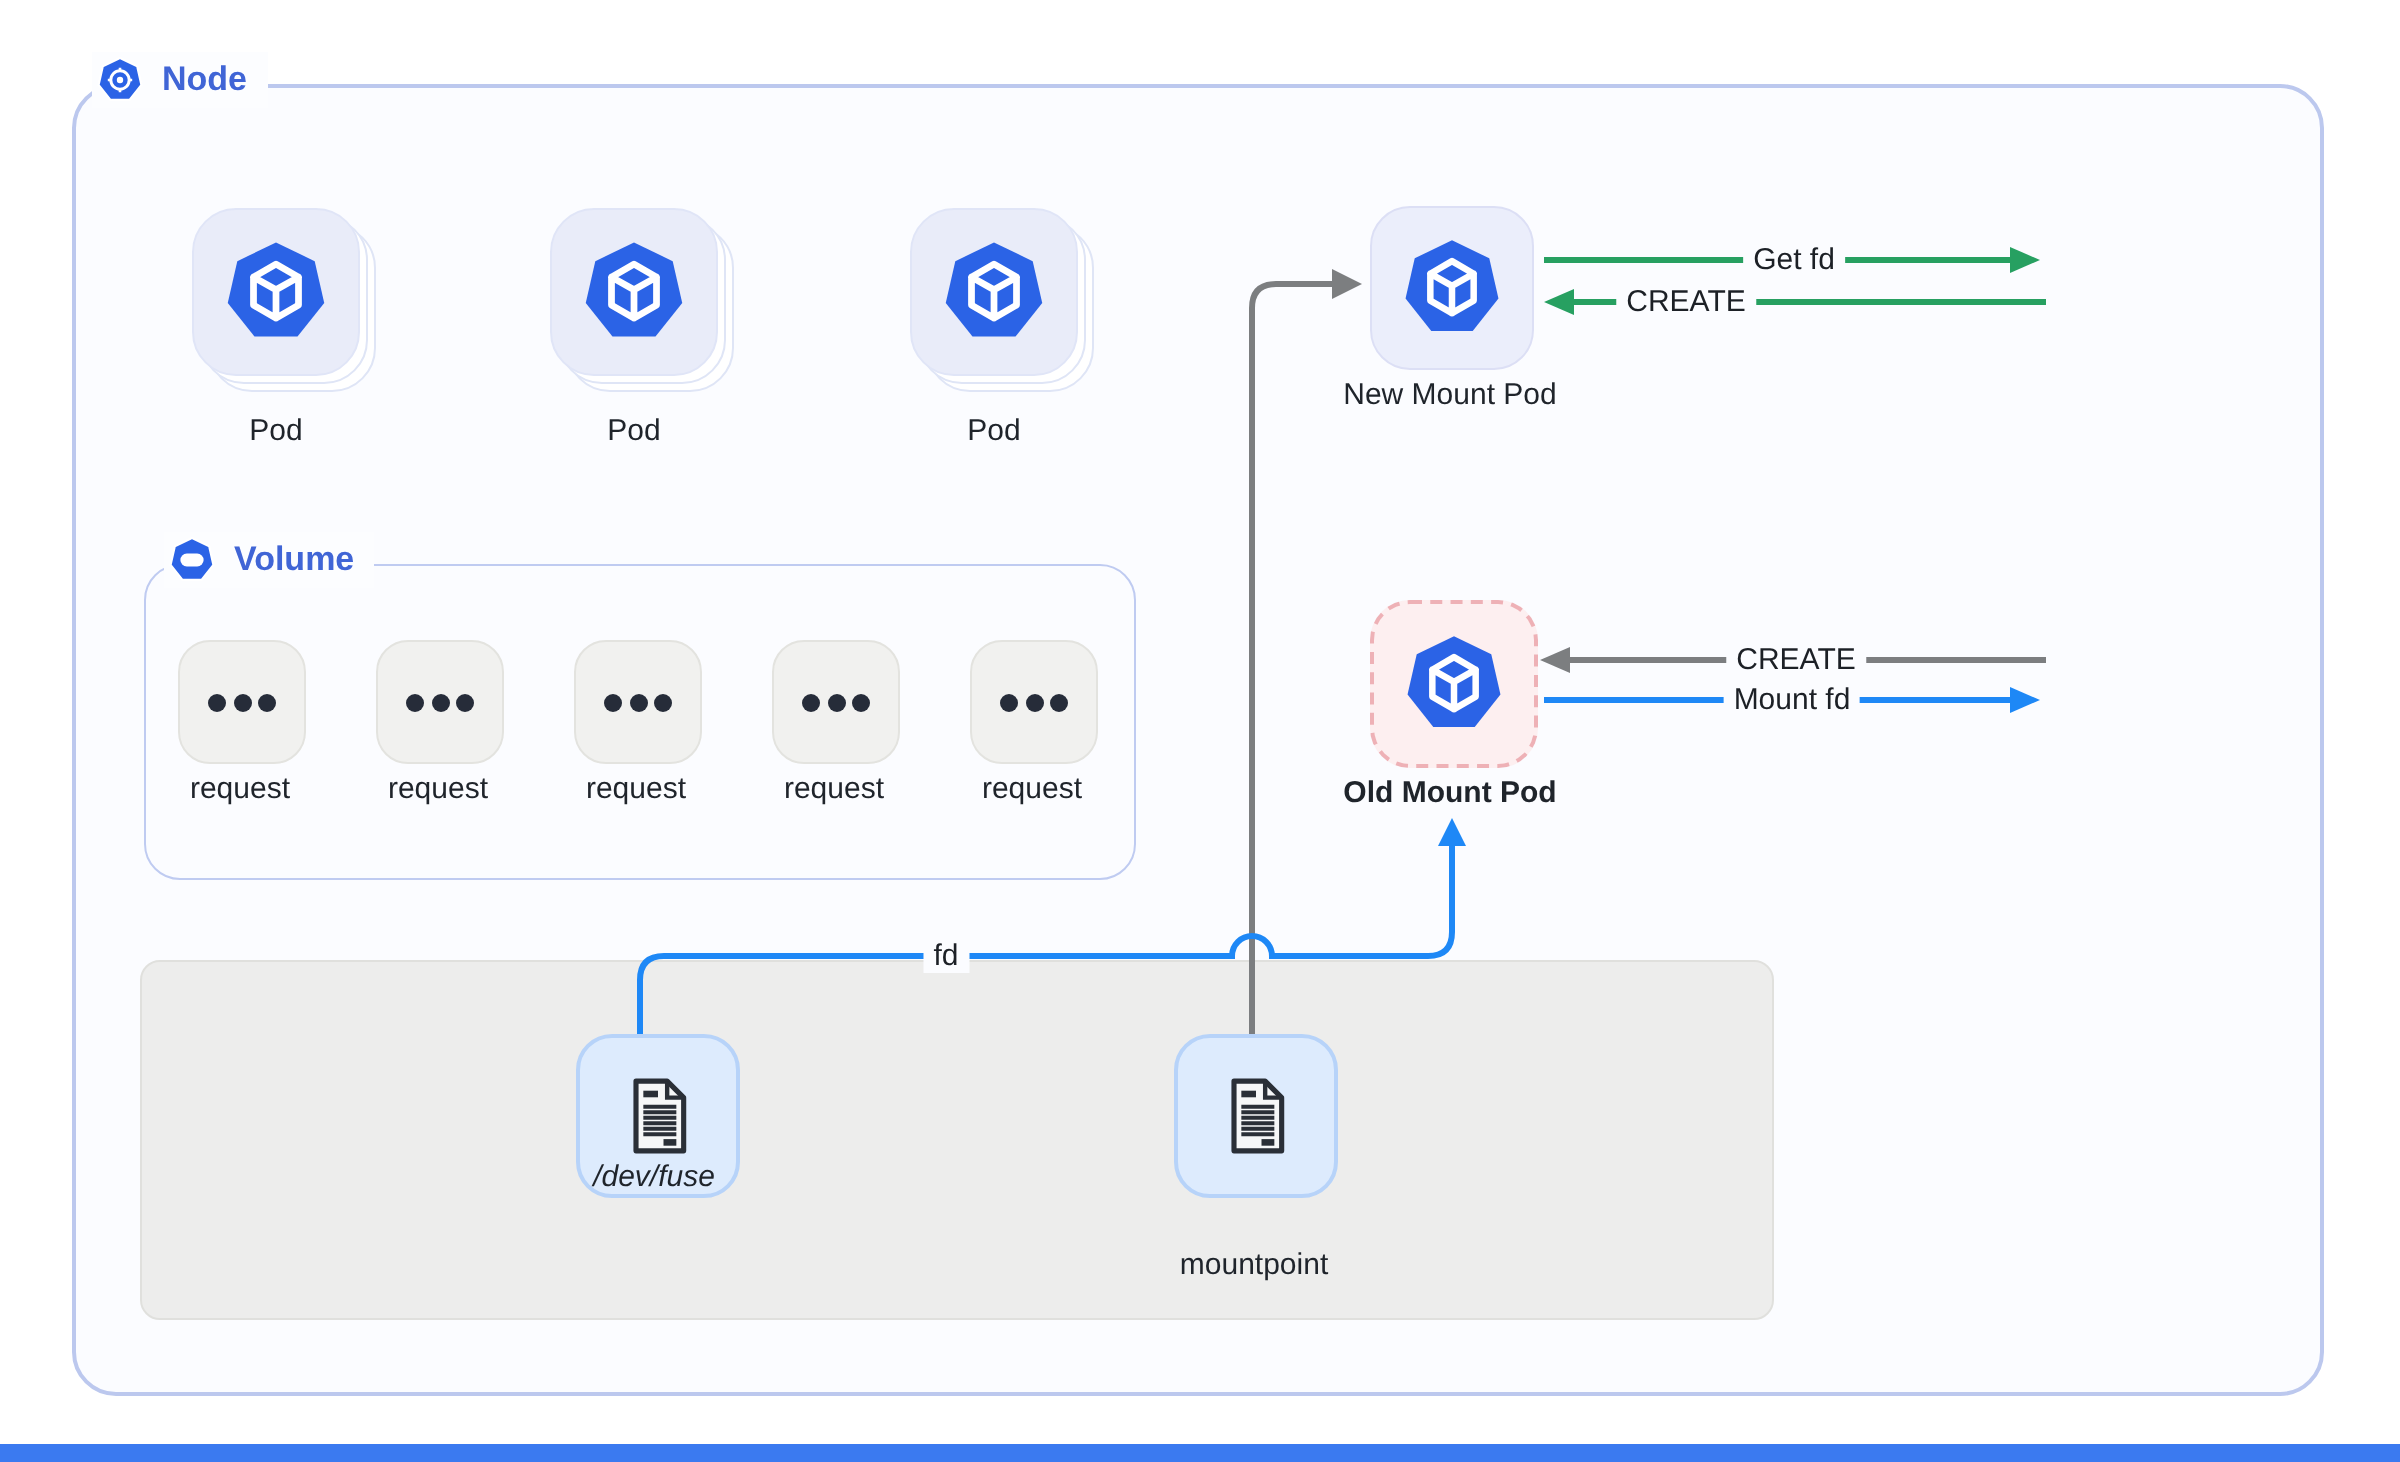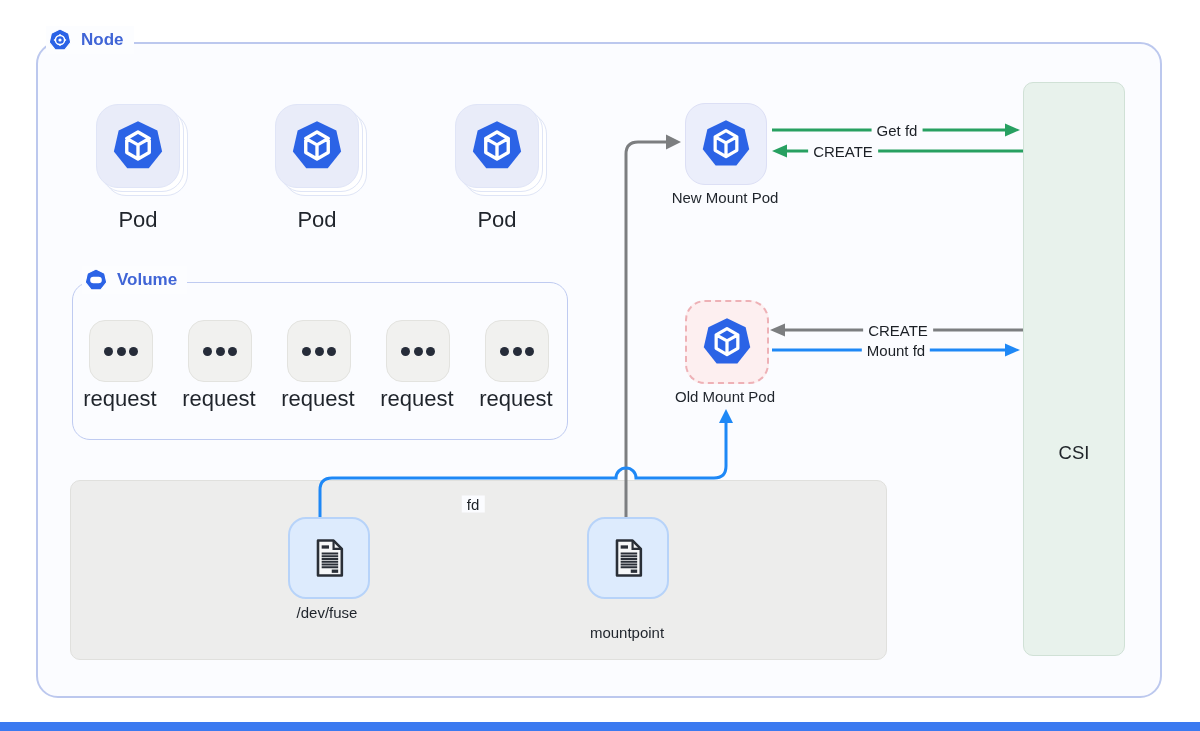--- a/index.html
+++ b/index.html
@@ -13,21 +13,21 @@
   .node-label{left:46px;top:26px;}
   .volume-label{left:82px;top:266px;}
 
   
   .pod-wrap{position:absolute;top:104px;width:84px;height:84px;}
   .pod-layer{position:absolute;inset:0;background:#ffffff;border:1.5px solid #dfe5f6;border-radius:22px;}
   .pl1{transform:translate(4px,4px);} .pl2{transform:translate(8px,8px);}
   .pod-tile{position:absolute;inset:0;background:#e9ecf9;border:1.5px solid #e0e5f7;border-radius:22px;
     display:flex;align-items:center;justify-content:center;}
 
-  .diagram-label{position:absolute;text-align:center;font-size:22px;color:#1f242b;}
+  .diagram-label{position:absolute;text-align:center;font-size:15px;color:#1f242b;}
   .small-label{font-size:15px;}
 
   
   .volume-box{position:absolute;left:72px;top:282px;width:494px;height:156px;
     border:1.5px solid #bfcbf1;border-radius:18px;}
   .req-tile{position:absolute;top:320px;width:62px;height:60px;background:#f1f1ef;
     border:1.5px solid #e3e3df;border-radius:16px;display:flex;align-items:center;justify-content:center;gap:3.5px;}
   .req-tile .dot{width:9px;height:9px;border-radius:50%;background:#262c39;}
 
   
@@ -174,46 +174,43 @@
   </div>
   <div class="diagram-label" style="left:471px;top:386px;width:90px;">request</div>
 
   <div class="kernel-box"></div>
 
   <div class="file-tile" style="left:288px;">
     <svg width="44" height="44" viewBox="0 0 24 24">
         <use href="#doc-file"></use>
       </svg>
   </div>
-  <div class="diagram-label small-label" style="left:257px;top:604px;width:140px;">/dev/fuse</div>
+  <div class="diagram-label small-label" style="left:257px;top:580px;width:140px;font-style:italic;">/dev/fuse</div>
 
   <div class="file-tile" style="left:587px;">
     <svg width="44" height="44" viewBox="0 0 24 24">
         <use href="#doc-file"></use>
       </svg>
   </div>
   <div class="diagram-label small-label" style="left:547px;top:624px;width:160px;">mountpoint</div>
 
   <div class="mountpod-tile new-pod">
     <svg width="52" height="52" viewBox="0 0 24 24">
         <use href="#hepta-pod"></use>
       </svg>
   </div>
   <div class="diagram-label small-label" style="left:645px;top:189px;width:160px;">New Mount Pod</div>
 
   <div class="mountpod-tile old-pod">
     <svg width="52" height="52" viewBox="0 0 24 24">
         <use href="#hepta-pod"></use>
       </svg>
   </div>
-  <div class="diagram-label small-label" style="left:645px;top:388px;width:160px;">Old Mount Pod</div>
-
-  <div class="csi-box">
-    <div class="csi-text">CSI</div>
-  </div>
+  <div class="diagram-label small-label" style="left:645px;top:388px;width:160px;font-weight:bold;">Old Mount Pod</div>
+
 
   <svg class="overlay" viewBox="0 0 1200 731">
 
     <path d="M 626 517 L 626 154 Q 626 142 638 142 L 666 142" fill="none" stroke="#7c7e80" stroke-width="3"></path>
     <polygon points="666,134.5 681,142 666,149.5" fill="#7c7e80"></polygon>
 
     <path d="M 320 517 L 320 490 Q 320 478 332 478 L 616 478 A 10 10 0 0 1 636 478 L 714 478 Q 726 478 726 466 L 726 421" fill="none" stroke="#1e88f6" stroke-width="3"></path>
     <polygon points="719,423 726,409 733,423" fill="#1e88f6"></polygon>
 
     <line x1="772" y1="130" x2="1005" y2="130" stroke="#27a061" stroke-width="3"></line>
@@ -226,17 +223,17 @@
     <polygon points="785,323.5 770,330 785,336.5" fill="#7c7e80"></polygon>
 
     <line x1="772" y1="350" x2="1005" y2="350" stroke="#1e88f6" stroke-width="3"></line>
     <polygon points="1005,343.5 1020,350 1005,356.5" fill="#1e88f6"></polygon>
   </svg>
 
   <div class="conn-label" style="left:897px;top:130px;">Get fd</div>
   <div class="conn-label" style="left:843px;top:151px;">CREATE</div>
   <div class="conn-label" style="left:898px;top:330px;">CREATE</div>
   <div class="conn-label" style="left:896px;top:350px;">Mount fd</div>
-  <div class="conn-label" style="left:473px;top:504px;">fd</div>
+  <div class="conn-label" style="left:473px;top:478px;">fd</div>
 
   <div class="footer-strip"></div>
 
 </div>
 
 </body></html>

